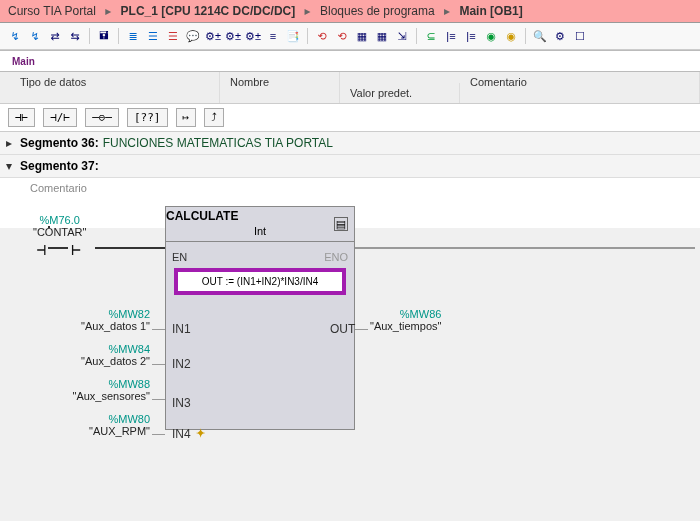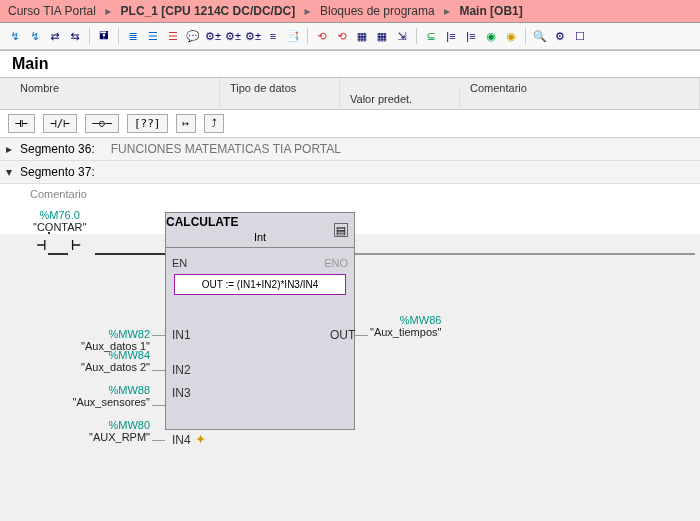--- a/index.html
+++ b/index.html
@@ -7,55 +7,55 @@
 
 .breadcrumb { background: #fca5a5; padding: 4px 8px; border-bottom: 1px solid #999; font-size: 12px; color: #333; }
 .breadcrumb span.sep { margin: 0 6px; color: #666; }
 .breadcrumb strong { font-weight: bold; }
 
 .toolbar { background: #f8f8f8; padding: 4px 6px; border-bottom: 1px solid #ccc; display: flex; align-items: center; gap: 2px; }
 .toolbar .tb-icon { width: 18px; height: 18px; display: inline-flex; align-items: center; justify-content: center; cursor: pointer; color: #006; }
 .toolbar .tb-sep { width: 1px; height: 16px; background: #ccc; margin: 0 3px; }
 
 .main-tab { background: #fff; border-top: 1px solid #bbb; border-bottom: 1px solid #bbb; padding: 4px 12px; }
-.main-tab span { font-weight: bold; color: #000000; font-size: 16px; }
+.main-tab span { font-weight: bold; color: #701a75; font-size: 10px; }
 
 .interface-header { display: flex; background: #eee; border-bottom: 1px solid #ccc; font-size: 11px; }
 .interface-header .col { padding: 4px 10px; border-right: 1px solid #ddd; color: #333; }
 .interface-header .col:nth-child(1) { width: 220px; padding-left: 20px; }
 .interface-header .col:nth-child(2) { width: 120px; }
 .interface-header .col:nth-child(3) { width: 120px; margin-top: 11px; }
 .interface-header .col:nth-child(4) { flex: 1; }
 
 .lad-toolbar { background: #fff; padding: 4px 8px; border-bottom: 1px solid #ccc; display: flex; gap: 8px; align-items: center; }
 .lad-toolbar .lad-btn { border: 1px solid #aaa; padding: 2px 6px; background: #f5f5f5; cursor: pointer; font-family: monospace; font-size: 11px; display: inline-flex; align-items: center; min-height: 18px; }
 
 .segment { display: flex; align-items: center; background: #f4f4f4; border-bottom: 1px solid #ddd; padding: 4px 6px; font-size: 12px; }
 .segment .arrow { width: 14px; color: #333; }
-.segment .seg-title { font-weight: normal; margin-right: 16px; }
-.segment .seg-desc { color: #737373; }
+.segment .seg-title { font-weight: bold; margin-right: 4px; }
+.segment .seg-desc { color: #14532d; }
 
 .comment-line { padding: 4px 30px; color: #888; font-size: 11px; background: #fff; }
 
 .network { background: #fff; padding: 10px 20px 20px 40px; position: relative; }
 
 .rail-left { position: absolute; left: 48px; top: 28px; bottom: 0; border-left: 2px solid #333; }
 
 .tag-addr { color: #009688; font-weight: 500; font-size: 11px; }
 .tag-name { color: #222; font-size: 11px; }
 
-.contact-block { position: absolute; left: 33px; top: 5px; text-align: center; }
+.contact-block { position: absolute; left: 33px; top: 16px; text-align: center; }
 .contact-sym { font-family: monospace; font-size: 16px; letter-spacing: 2px; margin-top: 2px; color: #111; }
 
 .calc-box { position: absolute; left: 165px; top: 8px; width: 190px; border: 1px solid #888; background: #d8d8e0; }
 .calc-title { text-align: left; font-weight: bold; padding: 2px 0; font-size: 12px; position: relative; }
 .calc-type { text-align: center; font-size: 11px; border-bottom: 1px solid #888; padding-bottom: 4px; position: relative; }
 .calc-icon { position: absolute; right: 6px; top: 10px; width: 14px; height: 14px; border: 1px solid #666; display: flex; align-items: center; justify-content: center; }
 .calc-body { background: #d8d8e0; padding: 6px 4px; }
-.calc-expr { background: #fff; border: 1px solid #a21caf; padding: 4px 6px; margin: 2px 4px 8px 4px; font-size: 10px; text-align: center; }
+.calc-expr { background: #fff; border: 4px solid #a21caf; padding: 4px 6px; margin: 2px 4px 8px 4px; font-size: 10px; text-align: center; }
 .calc-port { font-size: 12px; color: #333; position: absolute; }
 
 .io-line { position: absolute; border-top: 1px solid #999; }
 
 .input-tag { position: absolute; text-align: right; font-size: 11px; }
 .output-tag { position: absolute; text-align: right; font-size: 11px; }
 
 .en-eno { position: absolute; font-size: 11px; color: #333; }
 
 .run-wire { position: absolute; border-top: 2px solid #333; }
@@ -107,22 +107,22 @@
   <span class="tb-icon">🔍</span>
   <span class="tb-icon">⚙</span>
   <span class="tb-icon">☐</span>
 </div>
 
 <div class="main-tab">
   <span>Main</span>
 </div>
 
 <div class="interface-header">
+  <div class="col">Tipo de datos</div>
   <div class="col">Nombre</div>
-  <div class="col">Tipo de datos</div>
   <div class="col">Valor predet.</div>
   <div class="col">Comentario</div>
 </div>
 
 <div class="lad-toolbar">
   <span class="lad-btn">⊣⊢</span>
   <span class="lad-btn">⊣/⊢</span>
   <span class="lad-btn">─⊖─</span>
   <span class="lad-btn">[??]</span>
   <span class="lad-btn">↦</span>
@@ -161,40 +161,40 @@
       <div class="en-eno" style="left:6px; top:44px">EN</div>
       <div class="en-eno" style="right:6px; top:44px; color:#999">ENO</div>
       <div style="height:18px"></div>
       <div class="calc-expr">OUT :=   (IN1+IN2)*IN3/IN4</div>
       <div style="height:120px"></div>
     </div>
   </div>
 
   <div class="run-wire" style="left:355px; top:49px; width:340px; border-color:#999"></div>
 
-  <div class="input-tag" style="left:40px; top:124px; width:110px">
+  <div class="input-tag" style="left:40px; top:110px; width:110px">
     <div class="tag-addr">%MW82</div>
     <div class="tag-name">"Aux_datos 1"</div>
   </div>
   <div class="io-line" style="left:152px; top:131px; width:13px"></div>
   <div class="calc-port" style="left:172px; top:124px">IN1</div>
 
   <div class="input-tag" style="left:40px; top:145px; width:110px">
     <div class="tag-addr">%MW84</div>
     <div class="tag-name">"Aux_datos 2"</div>
   </div>
   <div class="io-line" style="left:152px; top:166px; width:13px"></div>
   <div class="calc-port" style="left:172px; top:159px">IN2</div>
 
   <div class="input-tag" style="left:30px; top:180px; width:120px">
     <div class="tag-addr">%MW88</div>
     <div class="tag-name">"Aux_sensores"</div>
   </div>
   <div class="io-line" style="left:152px; top:201px; width:13px"></div>
-  <div class="calc-port" style="left:172px; top:182px">IN3</div>
+  <div class="calc-port" style="left:172px; top:198px">IN3</div>
 
   <div class="input-tag" style="left:40px; top:215px; width:110px">
     <div class="tag-addr">%MW80</div>
     <div class="tag-name">"AUX_RPM"</div>
   </div>
   <div class="io-line" style="left:152px; top:236px; width:13px"></div>
   <div class="calc-port" style="left:172px; top:229px">IN4</div>
   <span class="add-icon" style="position:absolute; left:196px; top:229px">✦</span>
 
   <div class="calc-port" style="left:330px; top:124px">OUT</div>

